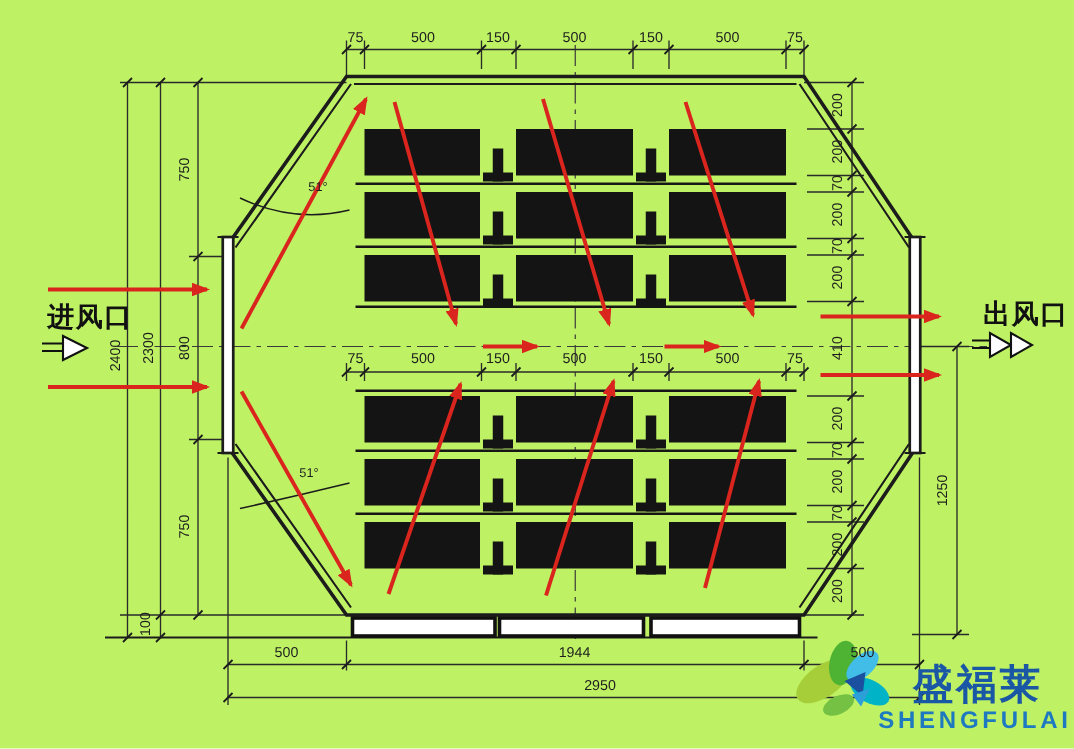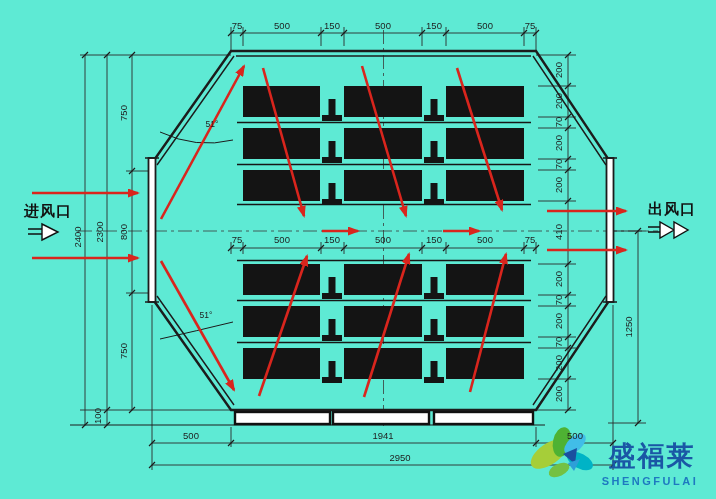--- a/index.html
+++ b/index.html
@@ -1,27 +1,27 @@
 <!DOCTYPE html>
 <html><head>
 <meta charset="utf-8">
 <style>
   html,body{margin:0;padding:0;background:#fff;}
-  #stage{position:relative;width:716px;height:499px;background:#5eead4;overflow:hidden;
+  #stage{position:relative;width:716px;height:499px;background:#bef264;overflow:hidden;
          font-family:"Liberation Sans","DejaVu Sans",sans-serif;}
   svg{position:absolute;left:0;top:0;}
   .d{position:absolute;transform:translate(-50%,-50%);font-size:9.5px;color:#1e1e1e;
      white-space:nowrap;line-height:1;}
   .d.v{transform:translate(-50%,-50%) rotate(-90deg);}
   .ang{position:absolute;transform:translate(-50%,-50%);font-size:8.5px;color:#1e1e1e;white-space:nowrap;}
-  .cn{position:absolute;transform:translate(-50%,-50%);font-size:15px;font-weight:bold;color:#111;
-      white-space:nowrap;letter-spacing:1px;}
+  .cn{position:absolute;transform:translate(-50%,-50%);font-size:18px;font-weight:bold;color:#111;
+      white-space:nowrap;letter-spacing:1px;margin-left:12px;}
   .logo-cn{position:absolute;transform:translate(-50%,-50%);font-size:27px;font-weight:bold;
       color:#1a57a5;white-space:nowrap;letter-spacing:2px;font-family:Liberation Mono, monospace;}
-  .logo-en{position:absolute;transform:translate(-50%,-50%);font-size:11px;font-weight:bold;
+  .logo-en{position:absolute;transform:translate(-50%,-50%);font-size:16px;font-weight:bold;
       color:#1e79c0;white-space:nowrap;letter-spacing:2.5px;}
 </style>
 </head>
 <body>
 
 <div id="stage">
 
 <svg width="716" height="499" viewBox="0 0 716 499">
   <defs>
     <marker id="ah" markerWidth="12" markerHeight="9" refX="10" refY="4.5" orient="auto" markerUnits="userSpaceOnUse">
@@ -217,21 +217,21 @@
 <span class="d v" style="left:559px;top:232px">410</span>
 <span class="d v" style="left:559px;top:279px">200</span>
 <span class="d v" style="left:559px;top:300px">70</span>
 <span class="d v" style="left:559px;top:321px">200</span>
 <span class="d v" style="left:559px;top:342px">70</span>
 <span class="d v" style="left:559px;top:363px">200</span>
 <span class="d v" style="left:559px;top:394px">200</span>
 <span class="d v" style="left:629px;top:327px">1250</span>
 
 <span class="d" style="left:191px;top:436px">500</span>
-<span class="d" style="left:383px;top:436px">1941</span>
+<span class="d" style="left:383px;top:436px">1944</span>
 <span class="d" style="left:575px;top:436px">500</span>
 <span class="d" style="left:400px;top:458px">2950</span>
 
 <span class="ang" style="left:212px;top:124px">51°</span>
 <span class="ang" style="left:206px;top:315px">51°</span>
 
 <span class="cn" style="left:48px;top:211px">进风口</span>
 <span class="cn" style="left:672px;top:209px">出风口</span>
 
 <span class="logo-cn" style="left:652px;top:456px">盛福莱</span>

